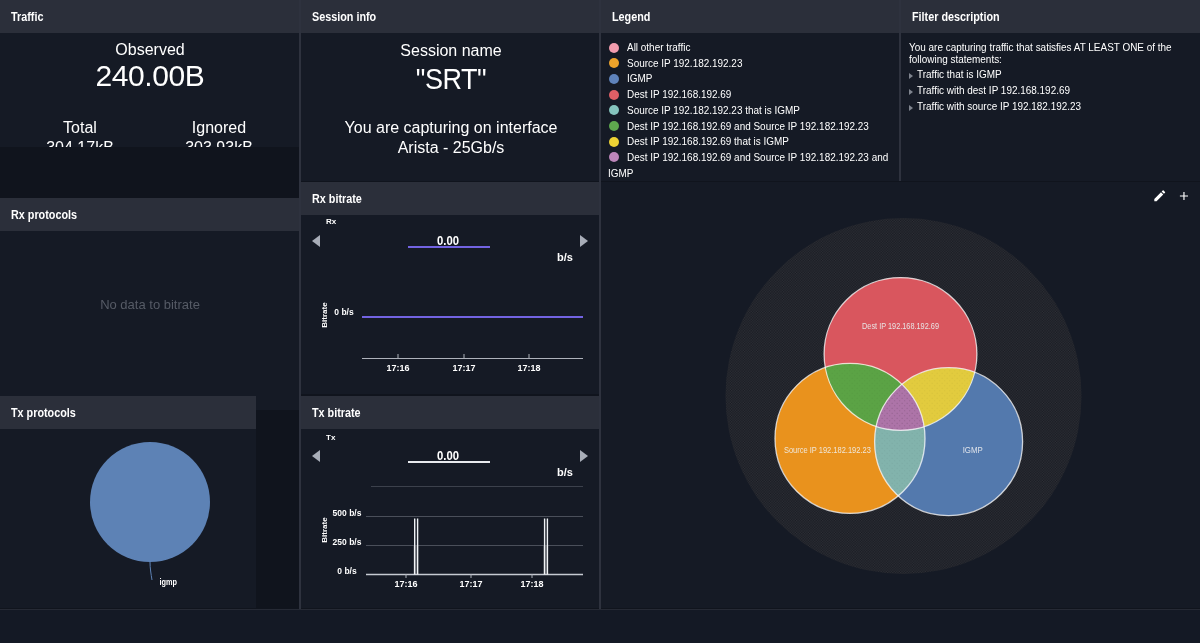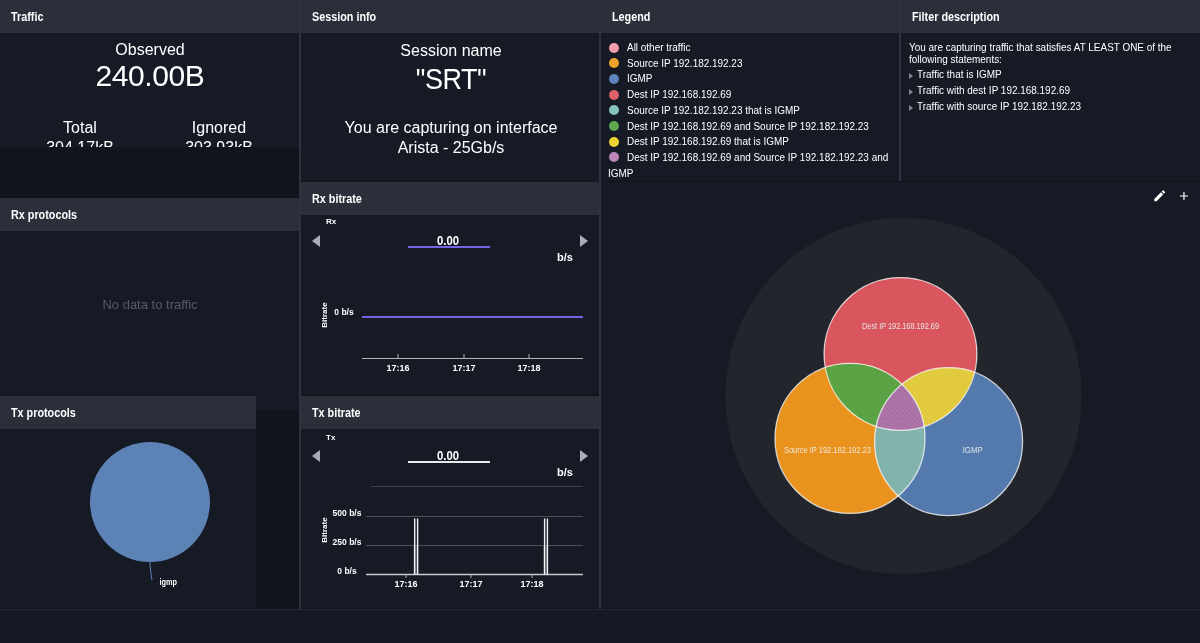--- a/index.html
+++ b/index.html
@@ -66,21 +66,21 @@
     </div>
     <div class="fitem" style="top:68px;"><b class="tri"></b><span class="sx">Traffic that is IGMP</span></div>
     <div class="fitem" style="top:84px;"><b class="tri"></b><span class="sx">Traffic with dest IP 192.168.192.69</span></div>
     <div class="fitem" style="top:100px;"><b class="tri"></b><span class="sx">Traffic with source IP 192.182.192.23</span></div>
   </div>
 
   <div class="panel" style="left:0; top:182px; width:299px; height:212px;margin-top:16px;">
     <div class="phead">
         <span>Rx protocols</span>
       </div>
-    <div class="ctr" style="left:150px; top:106px; font-size:13px; color:#565b66;">No data to traffic</div>
+    <div class="ctr" style="left:150px; top:106px; font-size:13px; color:#565b66;">No data to bitrate</div>
   </div>
 
   <div class="panel" style="left:301px; top:182px; width:298px; height:212px;">
     <div class="phead">
         <span>Rx bitrate</span>
       </div>
     <div style="position:absolute; left:25px; top:35px; font-size:8px; font-weight:bold;">Rx</div>
     <div class="arrL" style="left:11px; top:53px;"></div>
     <div class="ctr" style="left:147px; top:58px; font-size:13px; font-weight:bold; transform:translate(-50%,-50%) scaleX(0.87);">0.00</div>
     <div style="position:absolute; left:107px; top:64px; width:82px; height:2px; background:#7263e2;"></div>

